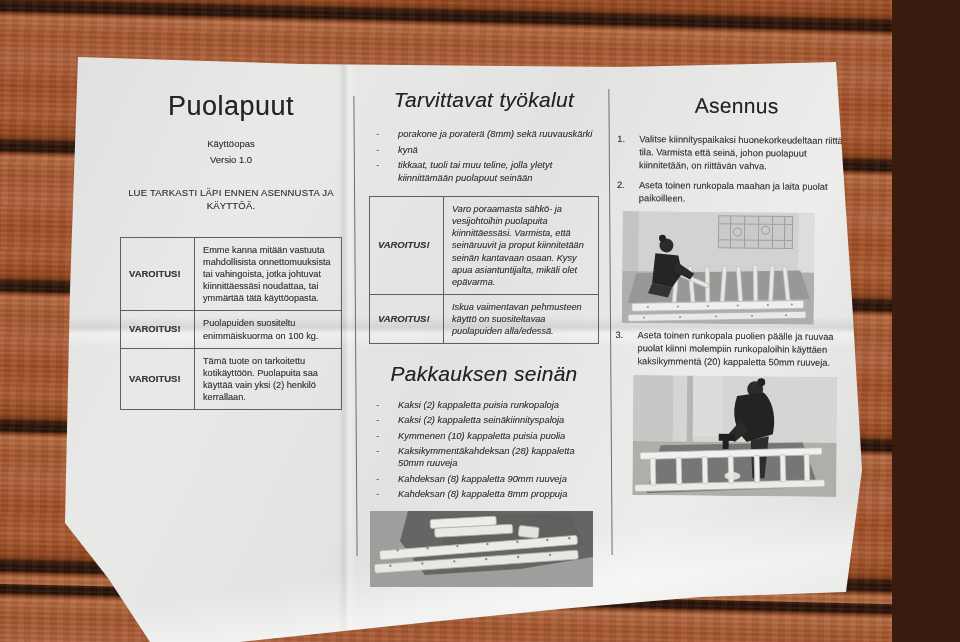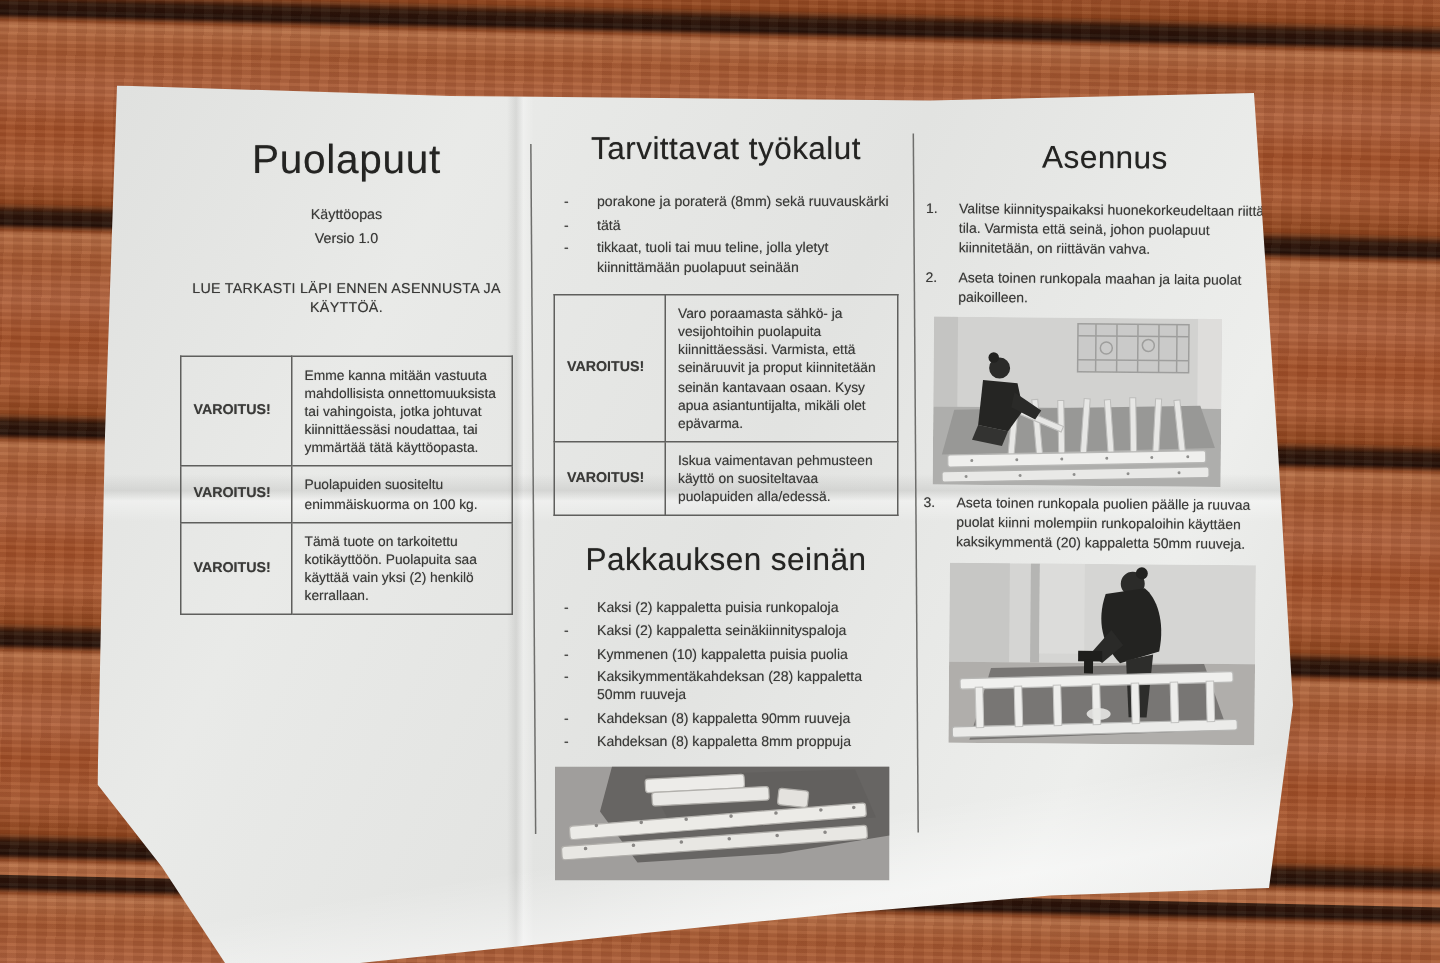--- a/index.html
+++ b/index.html
@@ -1,16 +1,16 @@
 <!DOCTYPE html>
 <html><head>
 <meta charset="utf-8">
 <style>
   html,body{margin:0;padding:0;background:#3a1c0e;}
-  .scene{position:relative;width:960px;height:642px;overflow:hidden;font-family:"Liberation Sans",sans-serif;}
+  .scene{position:relative;width:892px;height:642px;overflow:hidden;font-family:"Liberation Sans",sans-serif;}
   
   .wood{position:absolute;left:-40px;top:-40px;right:-40px;bottom:-40px;transform:rotate(1.3deg);
     background-color:#a3552e;
     background-image:
       repeating-linear-gradient(90deg, rgba(255,235,200,0.035) 0 6px, rgba(40,15,5,0.05) 6px 13px),
       repeating-linear-gradient(180deg, rgba(255,220,180,0.06) 0 2px, rgba(60,20,5,0.08) 2px 5px),
       repeating-linear-gradient(180deg,
         #2c1409 0px, #1f0e08 8px, #8c431f 12px, #b87048 14px, #a65831 32px,
         #b26440 58px, #a24f28 84px, #ad5d36 112px, #8f441d 134px, #2c1409 140px);
     background-position:0 0, 0 -88px, 0 -88px;}
@@ -21,21 +21,21 @@
       linear-gradient(to left, rgba(130,130,128,0.22) 0 6px, rgba(130,130,128,0) 26px),
       linear-gradient(171deg, rgba(255,255,255,0) 80%, rgba(255,255,255,0.5) 87%, rgba(232,233,231,0.85) 100%),
       linear-gradient(to bottom, rgba(0,0,0,0) 316px, rgba(110,110,108,0.14) 327px, rgba(255,255,255,0.38) 334px, rgba(0,0,0,0) 348px),
       linear-gradient(to right, rgba(0,0,0,0) 338px, rgba(100,100,98,0.13) 344px, rgba(255,255,255,0.3) 349px, rgba(0,0,0,0) 356px),
       linear-gradient(115deg, #dcdddb 0%, #e9eae8 28%, #e2e3e1 52%, #edeeec 76%, #d8d9d7 100%);
     filter:drop-shadow(2px 6px 6px rgba(25,8,2,0.55));
     color:#3a3a38;}
   .paper *{box-sizing:border-box;}
   .col{position:absolute;font-size:9.5px;line-height:1.35;text-shadow:0 0 .5px rgba(58,58,56,.55);}
   .col1{left:112px;top:88px;width:238px;text-align:center;}
-  .col2{left:366px;top:86px;width:236px;}
+  .col2{left:366px;top:86px;width:236px;font-style:italic;}
   .col3{left:616px;top:92px;width:238px;transform:rotate(0.5deg);}
   .divider{position:absolute;width:1.2px;background:#6e6e6c;transform:rotate(-0.4deg);}
   .div1{left:355px;top:96px;height:460px;}
   .div2{left:610px;top:89px;height:466px;}
   h1.title{font-size:27px;font-weight:normal;margin:0 0 14px;color:#242422;letter-spacing:.5px;}
   h2.title{font-size:21px;font-weight:normal;margin:0 0 14px;color:#242422;text-align:center;letter-spacing:.3px;}
   .subline{margin:0 0 3px;}
   .block{margin-top:14px;}
   .wtable{border-collapse:collapse;margin:24px auto 0;width:222px;}
   .wtable2{border-collapse:collapse;margin:12px auto 0;width:230px;}
@@ -89,21 +89,21 @@
 
     <div class="col col2">
       <h2 class="title">Tarvittavat työkalut</h2>
       <ul class="dashlist">
         <li>
             <span class="dash">-</span>
             <span>porakone ja poraterä (8mm) sekä ruuvauskärki</span>
           </li>
         <li>
             <span class="dash">-</span>
-            <span>tätä</span>
+            <span>kynä</span>
           </li>
         <li>
             <span class="dash">-</span>
             <span>tikkaat, tuoli tai muu teline, jolla yletyt kiinnittämään puolapuut seinään</span>
           </li>
       </ul>
       <table class="wtable2">
         <tbody>
             <tr>
           <td class="wlabel">VAROITUS!</td>

